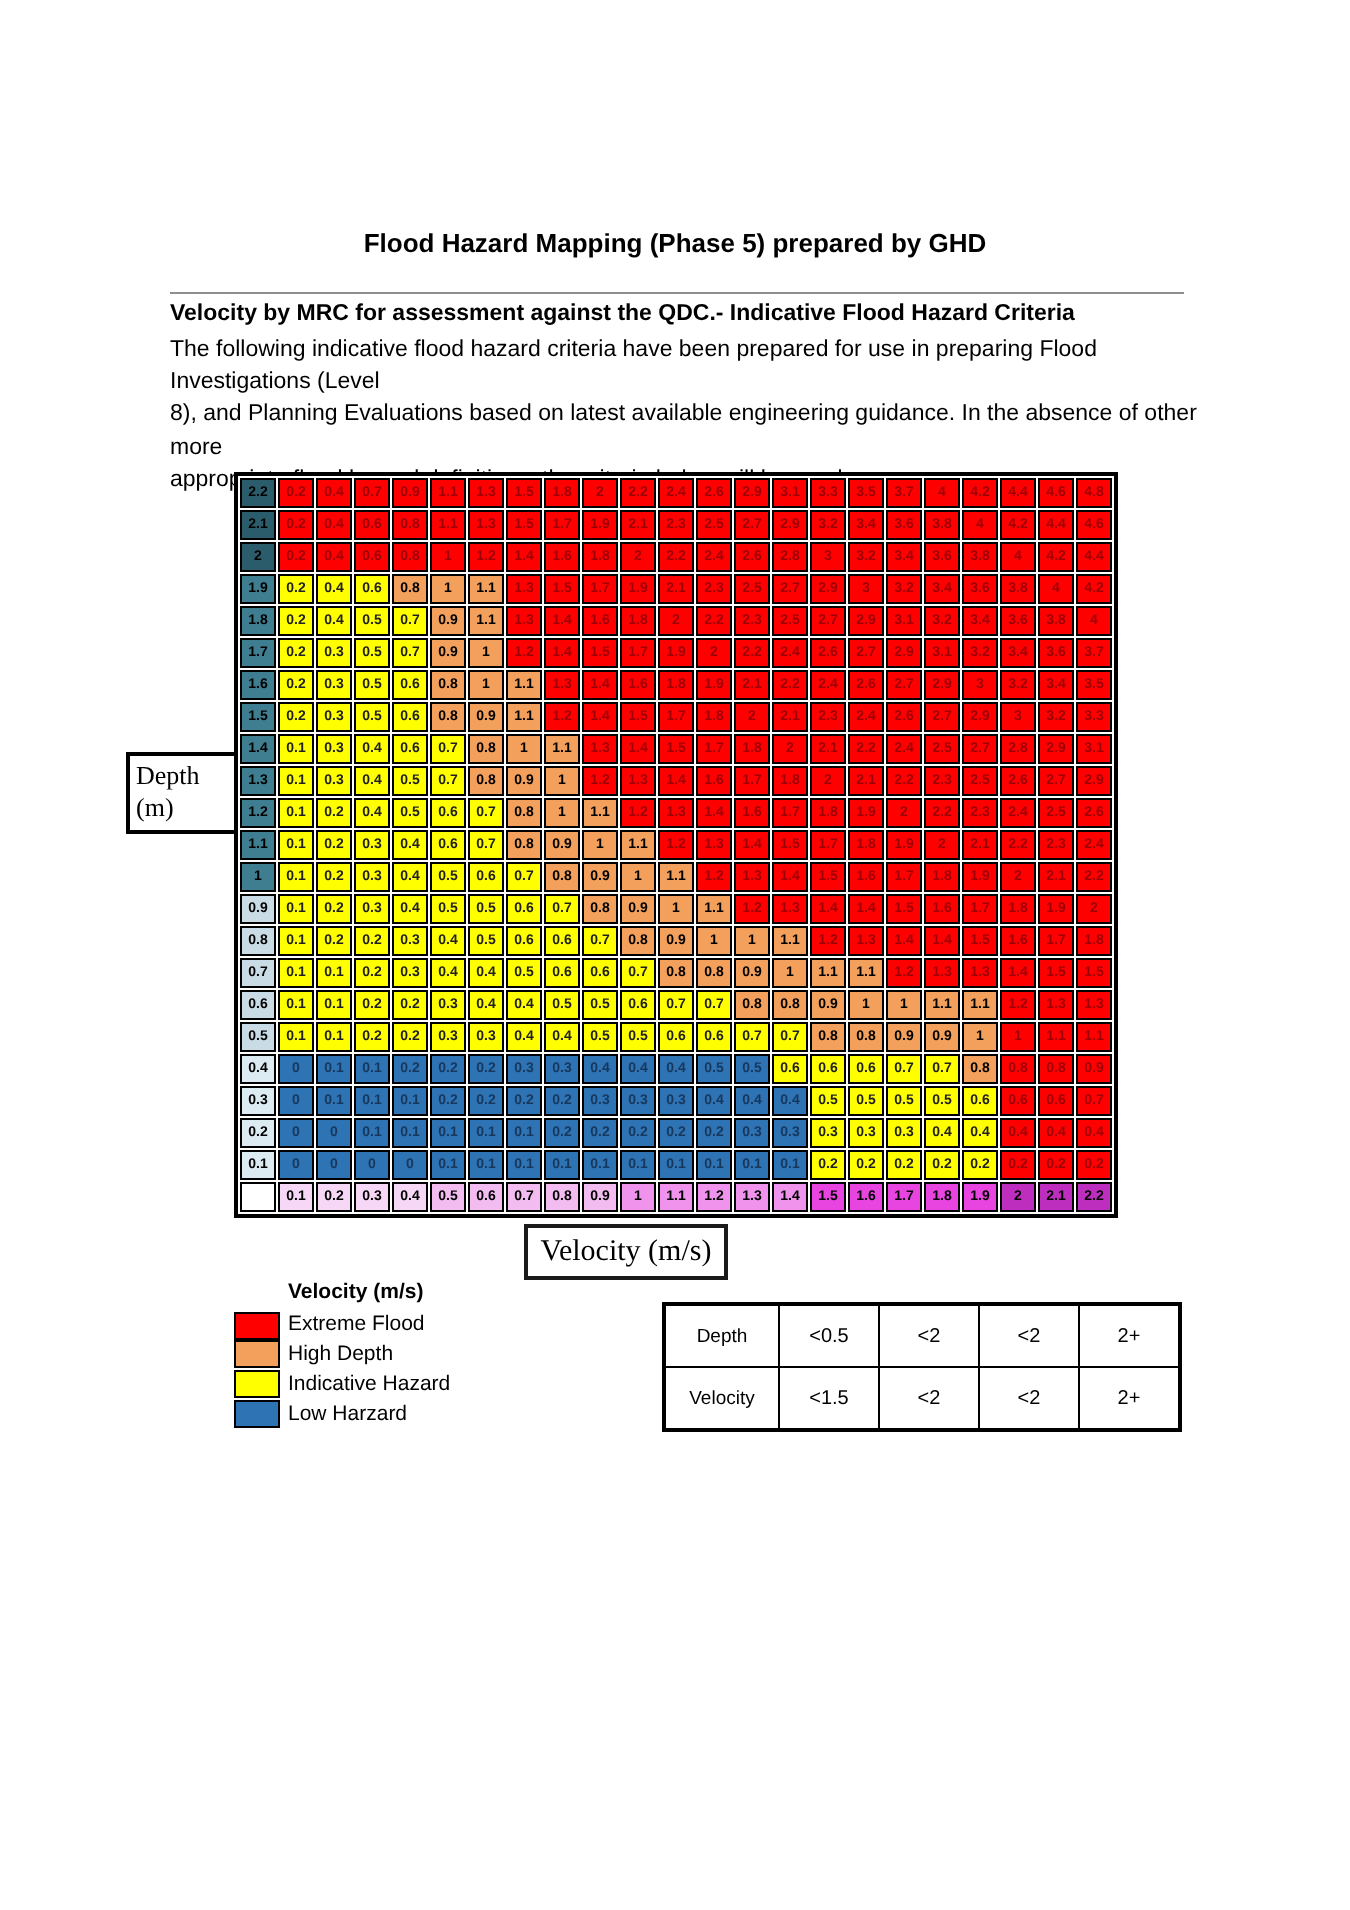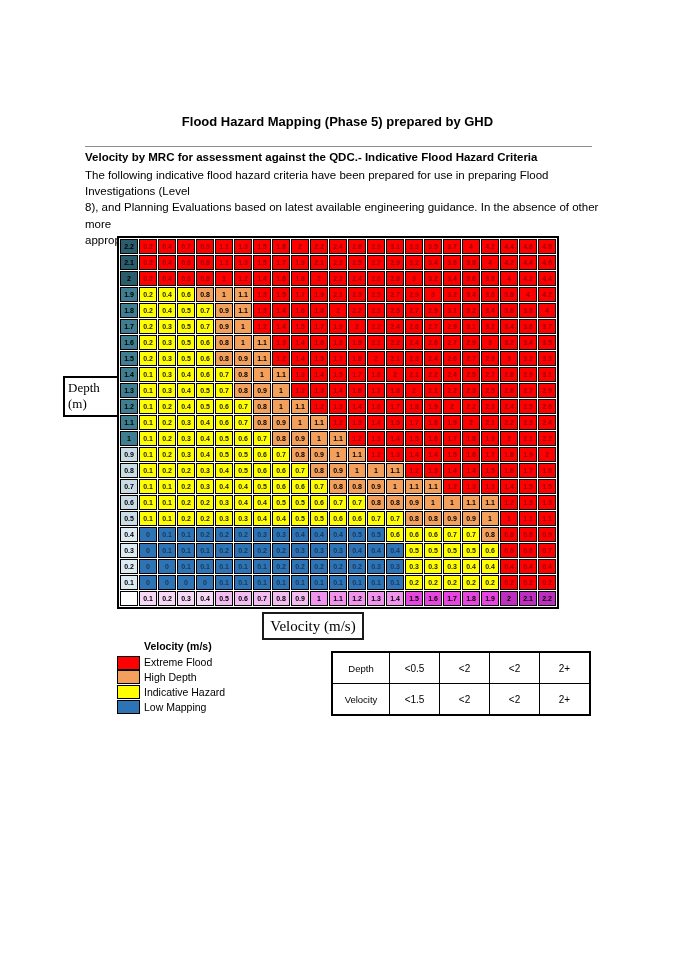--- a/index.html
+++ b/index.html
@@ -653,21 +653,21 @@
   <div class="legend-item">
     <span class="legend-swatch" style="background: rgb(242, 160, 92);"></span>
     <span class="legend-label">High Depth</span>
   </div>
   <div class="legend-item">
     <span class="legend-swatch" style="background: rgb(255, 255, 0);"></span>
     <span class="legend-label">Indicative Hazard</span>
   </div>
   <div class="legend-item">
     <span class="legend-swatch" style="background: rgb(46, 116, 181);"></span>
-    <span class="legend-label">Low Mapping</span>
+    <span class="legend-label">Low Harzard</span>
   </div>
 </div>
 
 <table class="abs criteria">
   <tbody>
     <tr class="row">
       <td class="lab">Depth</td>
       <td class="val">&lt;0.5</td>
       <td class="val">&lt;2</td>
       <td class="val">&lt;2</td>

